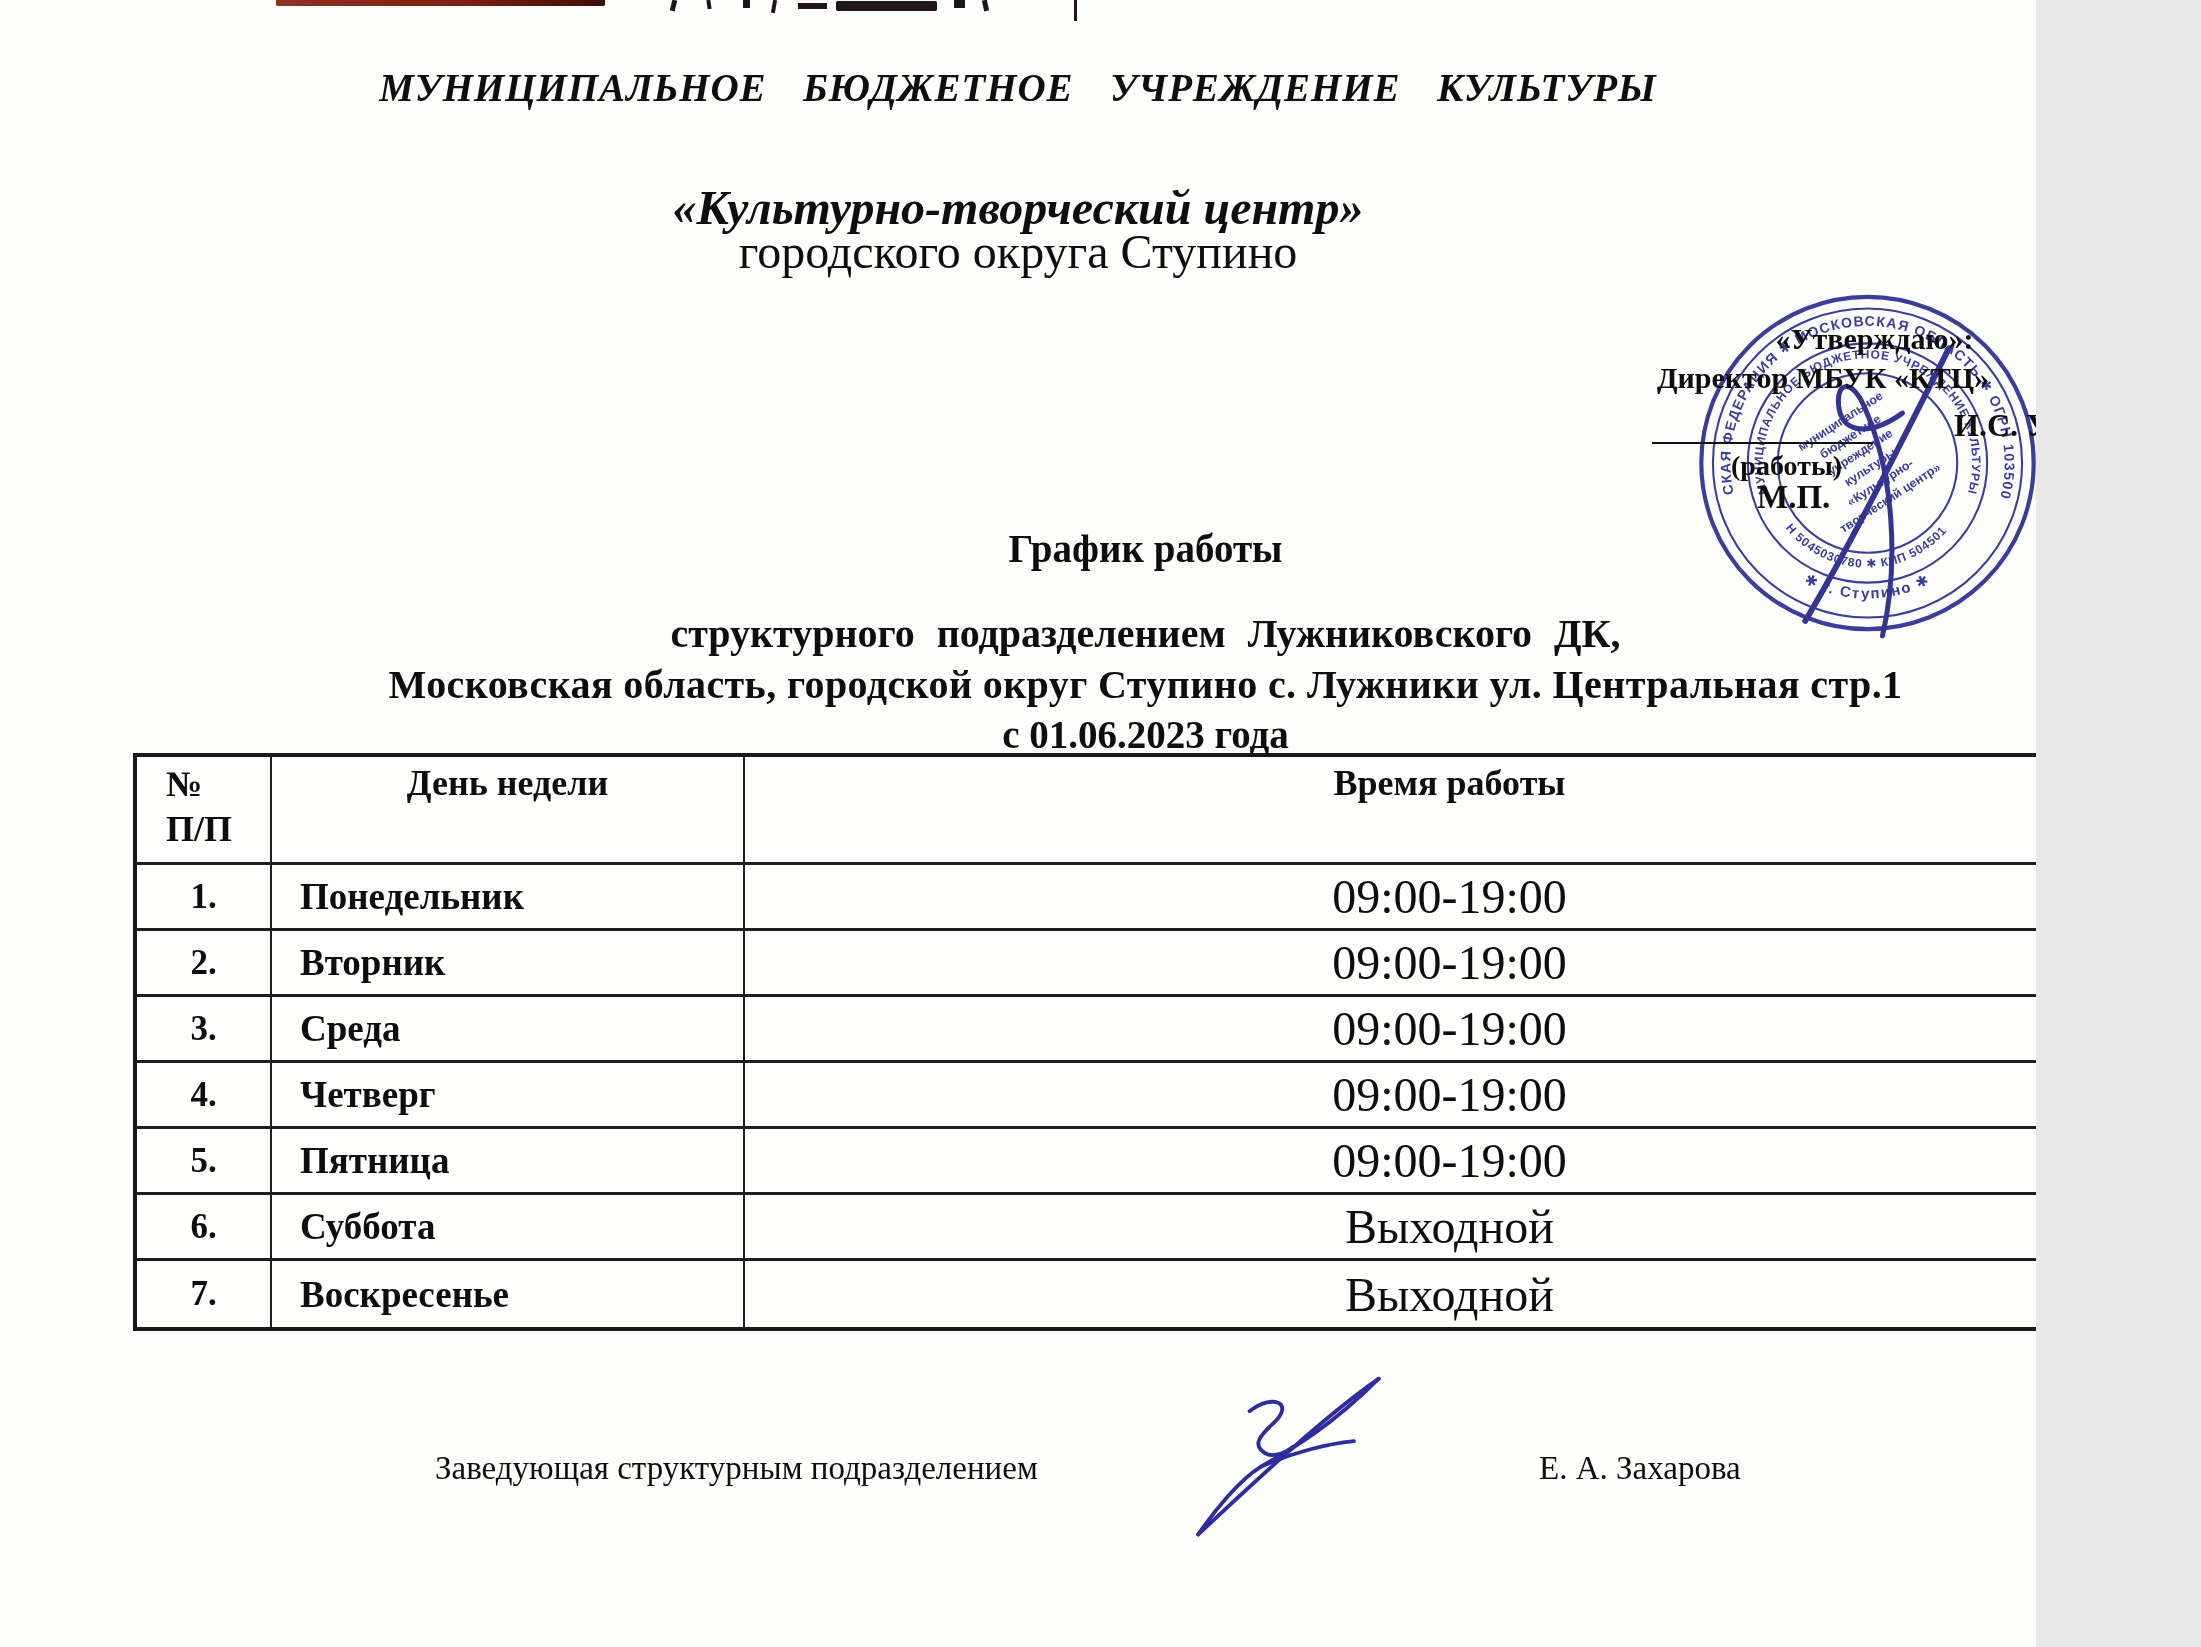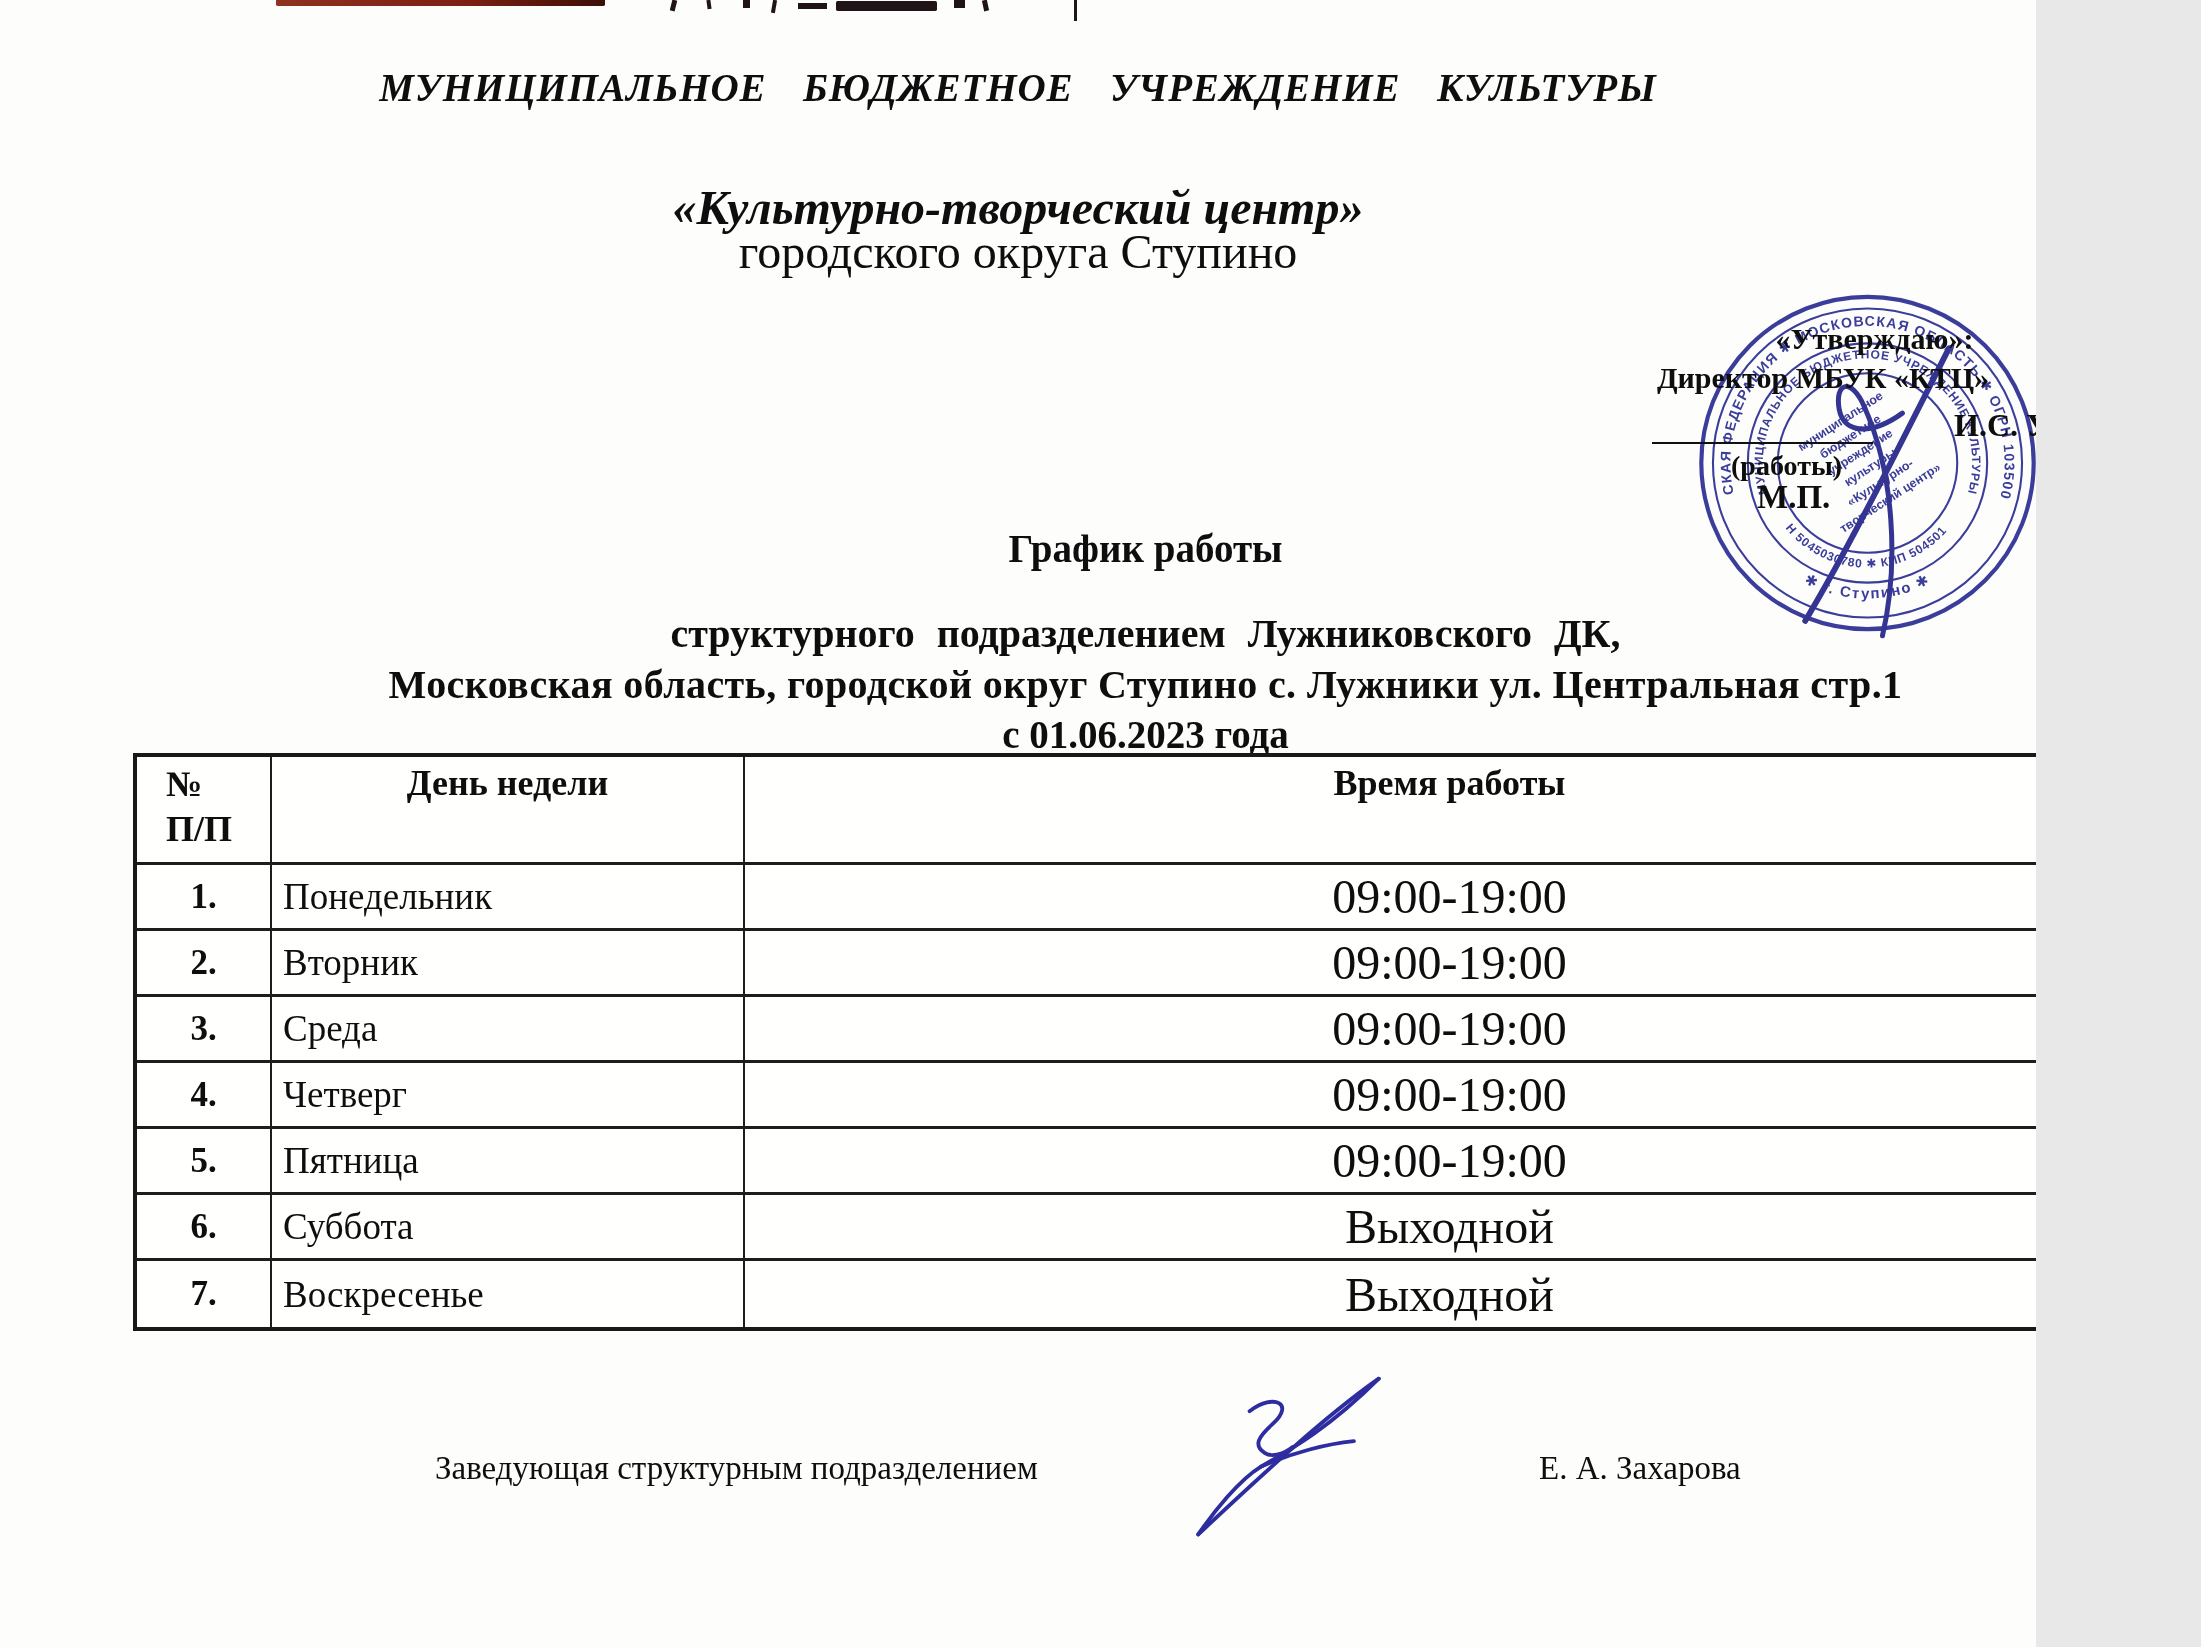--- a/index.html
+++ b/index.html
@@ -59,21 +59,21 @@
   .cell{
     border-right:2.6px solid #1d1d1d; border-bottom:3.4px solid #1d1d1d;
     display:flex; align-items:center; box-sizing:border-box; overflow:hidden;
   }
   .cell.c3{border-right:none;}
   .cell.lastrow{border-bottom:none;}
   .hcell{align-items:flex-start; padding-top:5.1px; font-weight:700; font-size:36px;}
   .hnum{flex-direction:column; align-items:flex-start; padding-left:29px; line-height:1.25;}
   .hday,.htime{justify-content:center;}
   .bnum{justify-content:center; font-weight:700; font-size:35px;}
-  .bday{padding-left:11px; font-weight:400; font-size:37px;}
+  .bday{padding-left:28px; font-weight:700; font-size:37px;}
   .btime{justify-content:center; font-size:48px;}
   
   .foot-label{position:absolute; left:435px; top:1450px; font-size:33px; white-space:nowrap;}
   .foot-name {position:absolute; left:1539px; top:1450px; font-size:33px; white-space:nowrap;}
   .foot-sign{position:absolute; left:1164px; top:1358px; width:231px; height:257px; z-index:2;}
 </style>
 </head>
 <body>
 
 <div class="page">

